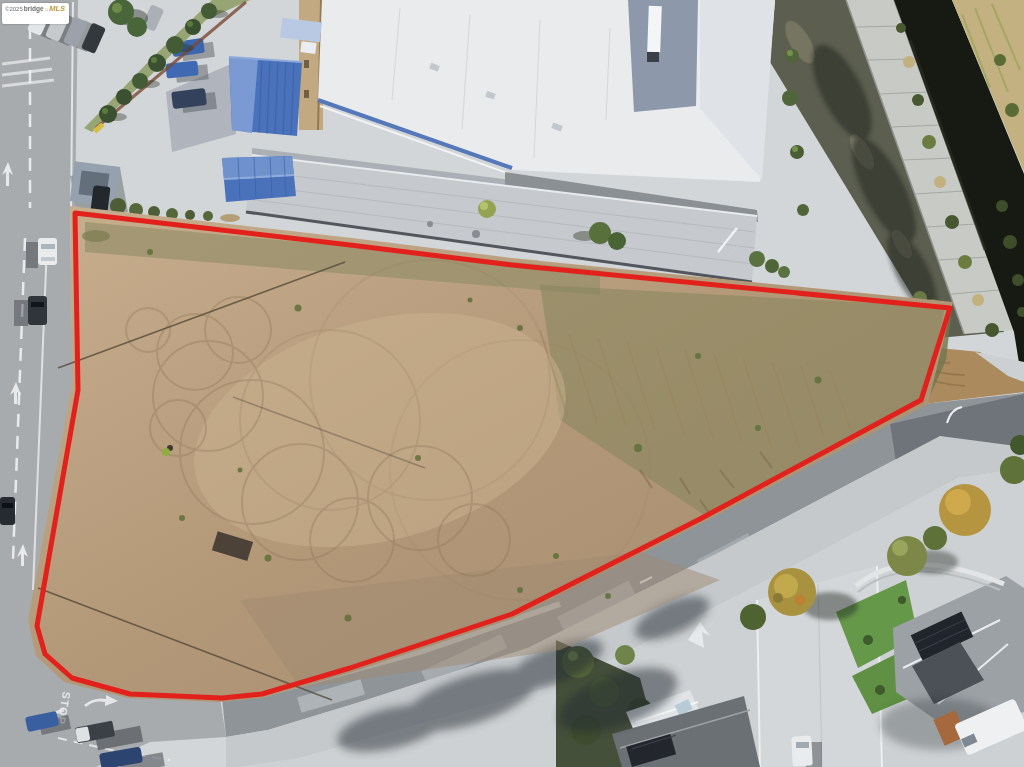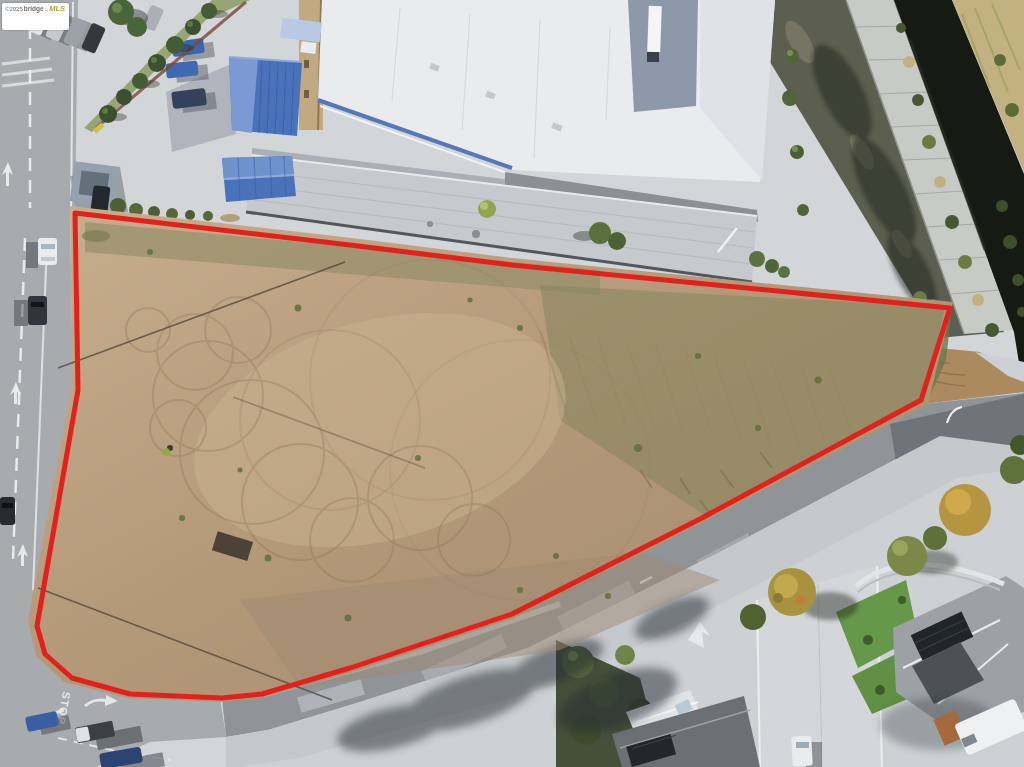--- a/index.html
+++ b/index.html
@@ -1,20 +1,20 @@
 <!DOCTYPE html>
 <html><head>
 <meta charset="utf-8">
 <style>
   html,body{margin:0;padding:0;background:#222;}
   .stage{position:relative;width:1024px;height:767px;overflow:hidden;background:#d3d6d8;
          font-family:"Liberation Sans",sans-serif;}
   .stage svg{position:absolute;left:0;top:0;display:block;}
   .watermark{position:absolute;left:2px;top:3px;background:#ffffff;border-radius:2px;
-             padding:1px 4px 16px 3px;display:flex;align-items:baseline;gap:1px;
+             padding:1px 4px 10px 3px;display:flex;align-items:baseline;gap:1px;
              box-shadow:0 0 2px rgba(0,0,0,.35);line-height:9px;}
   .wm-copy{font-size:6px;color:#6e6e6e;}
   .wm-brand{font-size:6.5px;color:#6e6e6e;font-weight:bold;}
   .wm-logo{font-size:6px;color:#bf9a3e;font-weight:bold;}
   .wm-mls{font-size:7.5px;color:#bf9a3e;font-weight:bold;font-style:italic;}
   text.pavement{font-weight:bold;letter-spacing:1px;fill:#eef0f1;opacity:.85;}
 </style>
 </head>
 <body>
 

